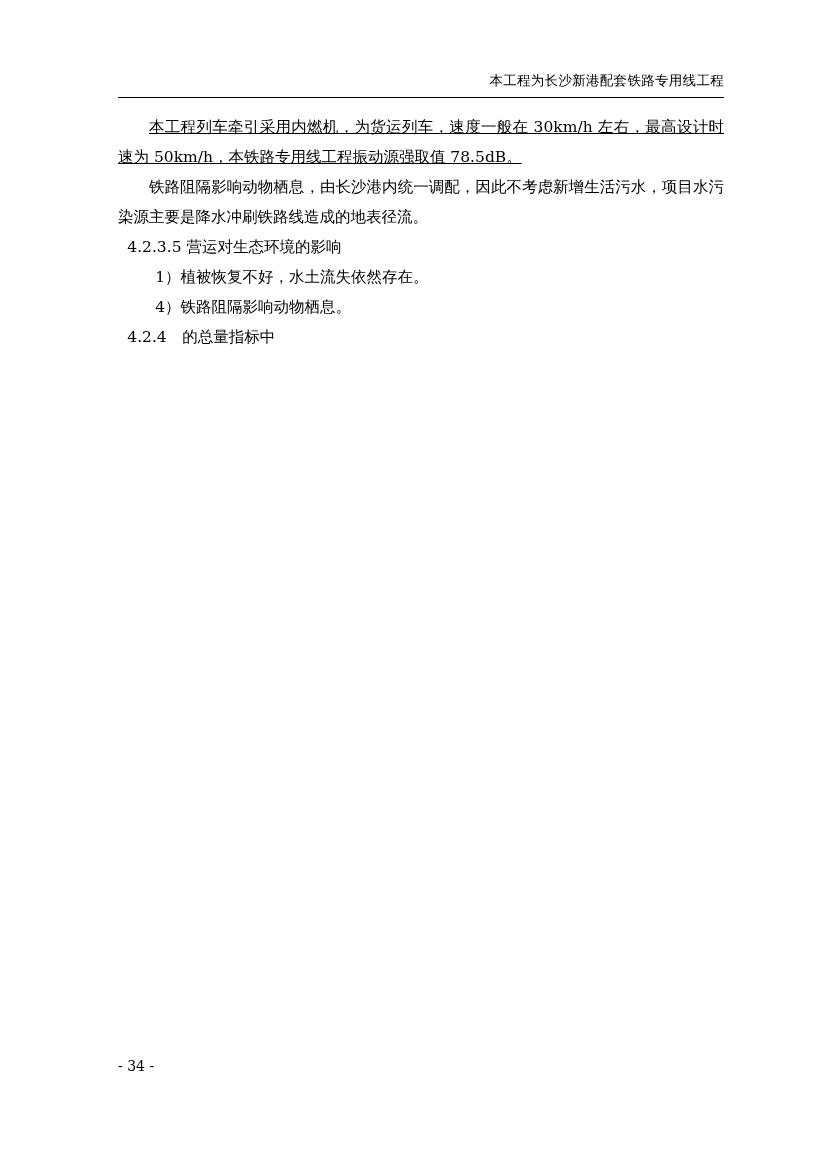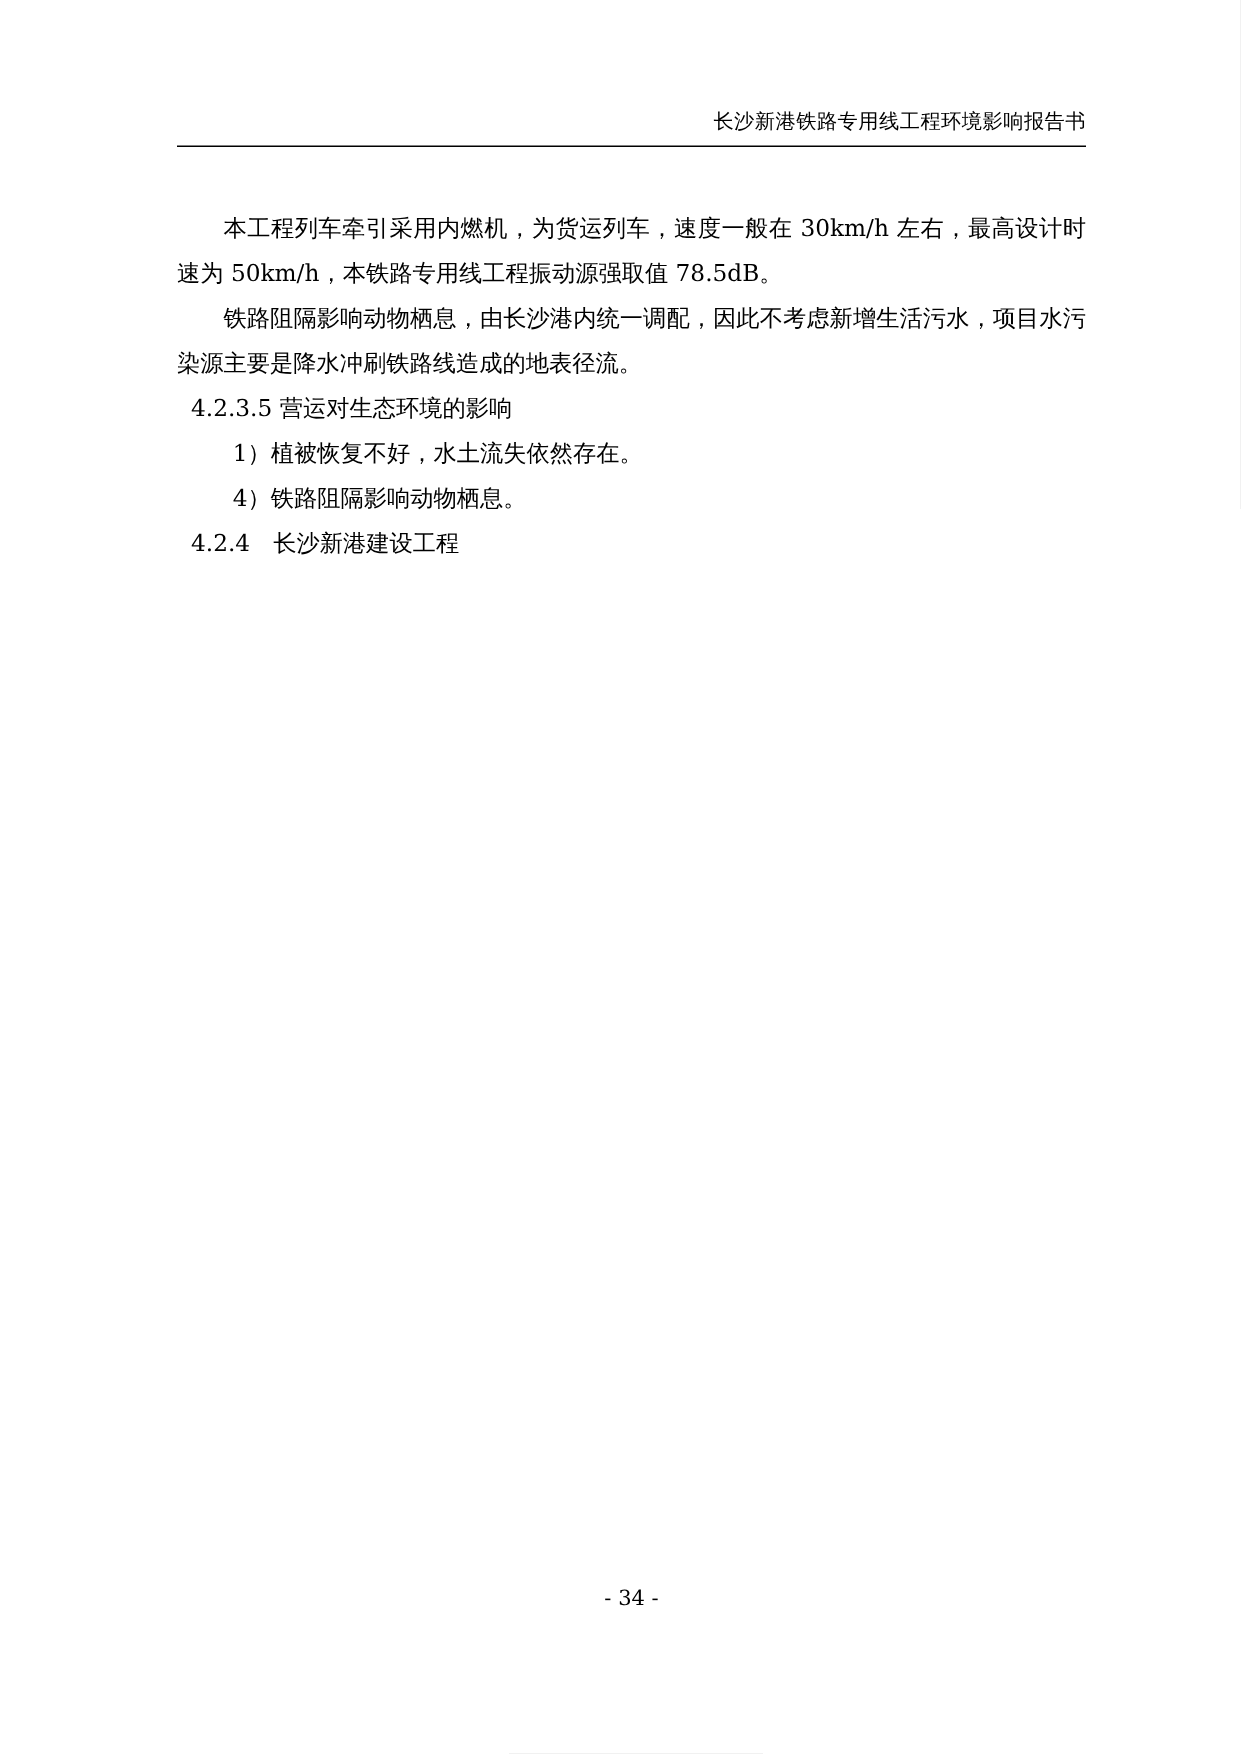--- a/index.html
+++ b/index.html
@@ -58,57 +58,57 @@
     margin: 0;
     padding: 0;
   }
   .indent2 {
     text-indent: 2em;
   }
   .indent25 {
     text-indent: 2.4em;
   }
   .u {
-    margin-top: 25px;
+    text-decoration: underline;
   }
   .heading {
     text-indent: 0.6em;
   }
   .footer {
     position: absolute;
     bottom: 95px;
     left: 0;
     right: 0;
-    text-align: center;
+    text-align: left;
     font-size: 14px;
     font-family: "DejaVu Serif", "Liberation Serif", serif;
   }
 </style>
 </head>
 <body>
 
 <div class="page">
   <div class="page-inner">
 
-    <div class="header">长沙新港铁路专用线工程环境影响报告书</div>
+    <div class="header">本工程为长沙新港配套铁路专用线工程</div>
     <div class="header-rule"></div>
 
     <div class="body">
 
       <p class="indent2 u">本工程列车牵引采用内燃机，为货运列车，速度一般在 30km/h 左右，最高设计时速为 50km/h，本铁路专用线工程振动源强取值 78.5dB。</p>
 
 
       <p class="indent2">铁路阻隔影响动物栖息，由长沙港内统一调配，因此不考虑新增生活污水，项目水污染源主要是降水冲刷铁路线造成的地表径流。</p>
 
       <p class="heading">4.2.3.5 营运对生态环境的影响</p>
 
       <p class="indent25">1）植被恢复不好，水土流失依然存在。</p>
 
       <p class="indent25">4）铁路阻隔影响动物栖息。</p>
 
-      <p class="heading">4.2.4　长沙新港建设工程</p>
+      <p class="heading">4.2.4　的总量指标中</p>
 
 
     </div>
 
     <div class="footer">- 34 -</div>
   </div>
 </div>
 
 </body></html>

